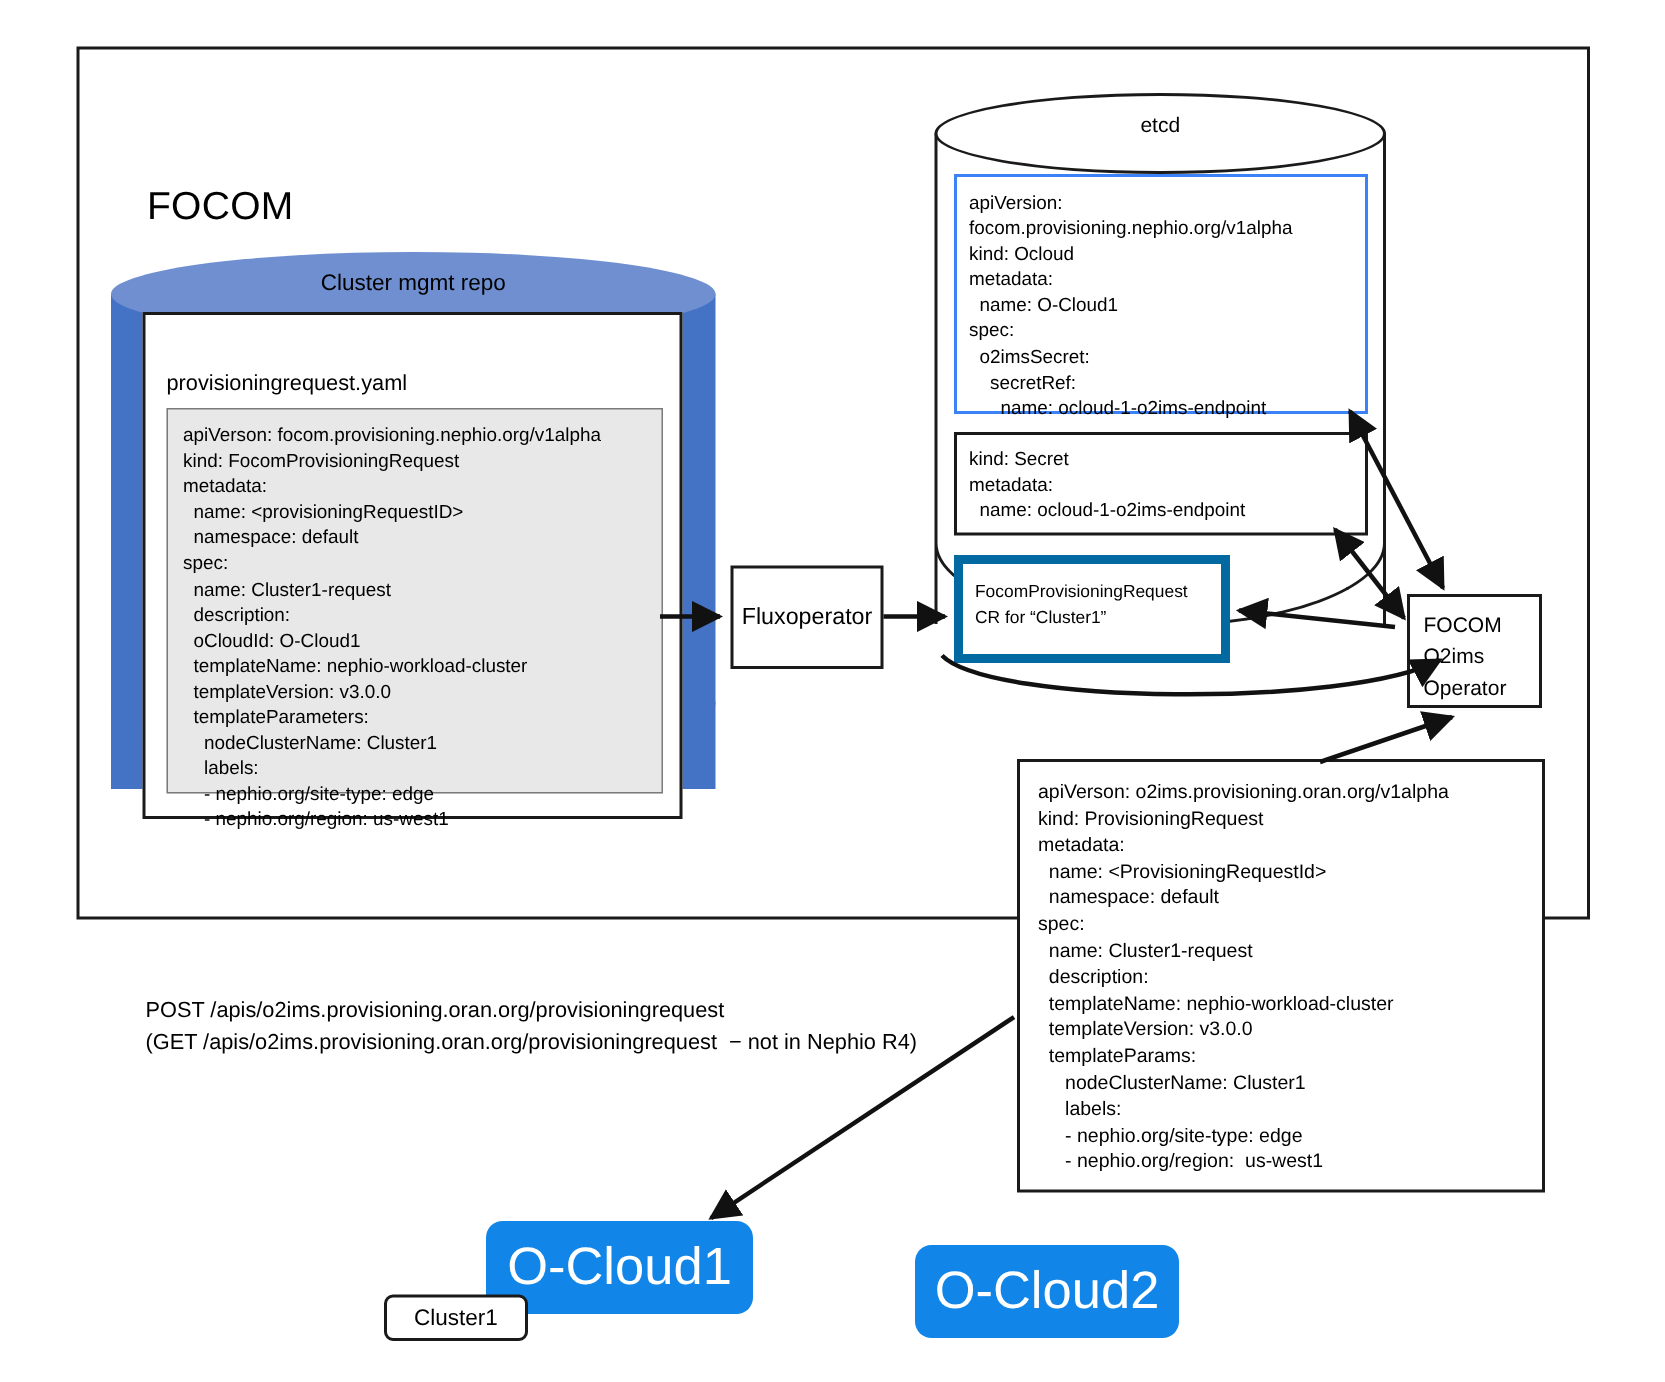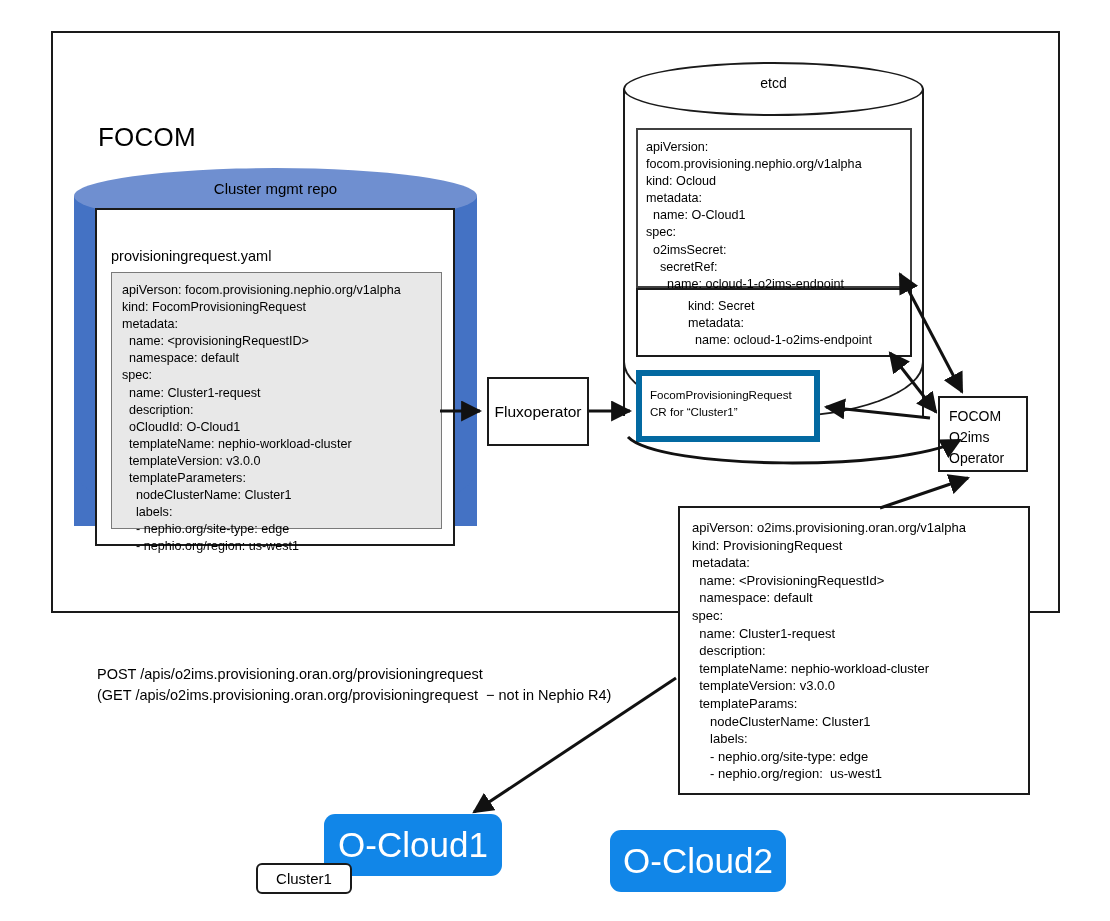--- a/index.html
+++ b/index.html
@@ -27,23 +27,23 @@
   .yaml{font-size:12.6px;line-height:17.1px;white-space:pre;}
   #pkg-yaml .yaml{padding:9px 0 0 10px;}
 
   
   #etcd-cyl{left:623px;top:62px;width:301px;height:394px;}
   #etcd-body{left:0;top:27px;width:301px;height:327px;border-left:2px solid #1a1a1a;border-right:2px solid #1a1a1a;background:#fff;}
   #etcd-bottom{left:0;top:300px;width:301px;height:56px;border:2px solid #1a1a1a;border-top:none;border-radius:0 0 50% 50%/0 0 100% 100%;background:#fff;}
   #etcd-top{left:0;top:0;width:301px;height:54px;border:2px solid #1a1a1a;border-radius:50%;background:#fff;}
   #etcd-label{left:0;top:13px;width:301px;text-align:center;font-size:14px;}
 
-  #etcd-box1{left:636px;top:128px;width:276px;height:160px;background:#fff;border:2px solid #404040;}
+  #etcd-box1{left:636px;top:116px;width:276px;height:160px;background:#fff;border:2px solid #3b82f6;}
   #etcd-box1 .yaml{padding:9px 0 0 8px;}
-  #etcd-box2{left:636px;top:288px;width:276px;height:69px;background:#fff;border:2px solid #1a1a1a;padding-left:42px;}
+  #etcd-box2{left:636px;top:288px;width:276px;height:69px;background:#fff;border:2px solid #1a1a1a;}
   #etcd-box2 .yaml{padding:8px 0 0 8px;}
   #etcd-box3{left:636px;top:370px;width:184px;height:72px;background:#fff;border:6px solid #0369a1;}
   #etcd-box3 .yaml{padding:10px 0 0 8px;font-size:11.6px;line-height:17px;}
 
   
   #reconcile-label{left:489px;top:303px;font-size:14.5px;line-height:20px;}
   #flux-box{left:487px;top:377px;width:102px;height:69px;background:#fff;border:2px solid #1a1a1a;
             display:flex;flex-direction:row;align-items:center;justify-content:center;}
   #flux-box span{font-size:15.5px;line-height:22px;}
 

